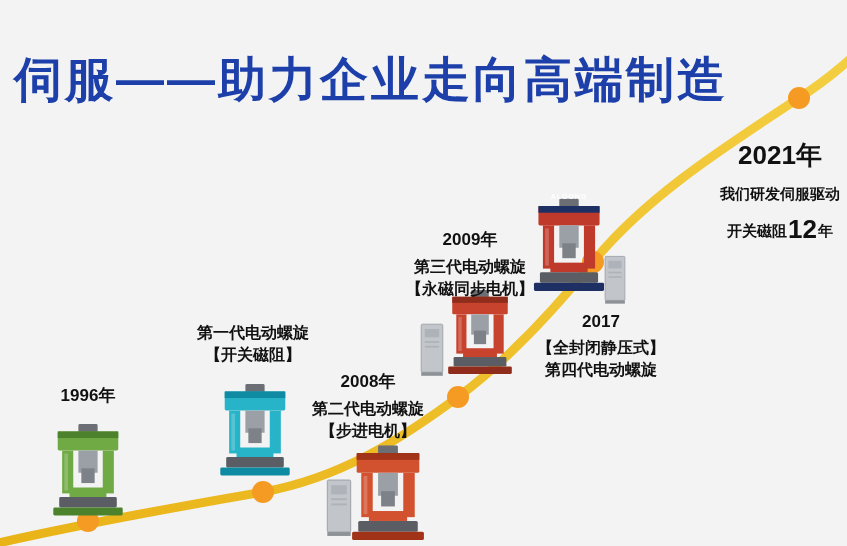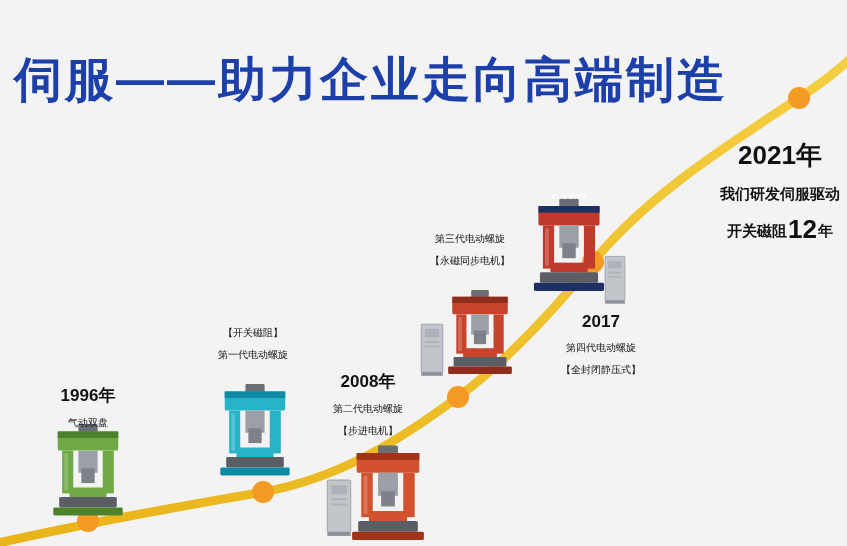--- a/index.html
+++ b/index.html
@@ -26,21 +26,21 @@
     color: var(--title-blue, #1c3faa);
     white-space: nowrap;
   }
   .milestone {
     position: absolute;
     z-index: 4;
     text-align: center;
     color: var(--text, #111111);
   }
   .m-year { font-size: 17px; font-weight: 700; margin-bottom: 5px; }
-  .m-line { font-size: 10px; font-weight: 400; line-height: 22px; white-space: nowrap; }
+  .m-line { font-size: 16px; font-weight: 700; line-height: 22px; white-space: nowrap; }
   .machine-wrap { position: absolute; z-index: 3; }
   .machine { width: 100%; height: 100%; display: block; }
   .brand-label {
     position: absolute; top: 9px; left: 0; right: 0;
     text-align: center; font-size: 7px; font-weight: 700;
     color: #ffffff; letter-spacing: 1px; z-index: 4;
   }
   .cabinet-wrap { position: absolute; z-index: 2; }
   .cabinet-wrap svg { width: 100%; height: 100%; display: block; }
   .final {
@@ -102,31 +102,30 @@
     <circle cx="263" cy="492" r="11" style="fill:var(--dot-orange,#f59a23)"></circle>
     <circle cx="458" cy="397" r="11" style="fill:var(--dot-orange,#f59a23)"></circle>
     <circle cx="593" cy="262" r="11" style="fill:var(--dot-orange,#f59a23)"></circle>
     <circle cx="799" cy="98" r="11" style="fill:var(--dot-orange,#f59a23)"></circle>
   </svg>
 
   <h1 class="page-title">伺服——助力企业走向高端制造</h1>
 
   <div class="milestone" style="left:30px; top:384px; width:116px;">
     <div class="m-year">1996年</div>
-    <div class="m-line">气动双盘</div>
   </div>
   <div class="machine-wrap" style="left: 46px; top: 424px; width: 84px; height: 96px; --body: #6faa45; --accent: #4d822c;">
     <svg class="machine" viewBox="0 0 110 130">
         <use href="#press-machine"></use>
       </svg>
   </div>
 
   <div class="milestone" style="left:193px; top:322px; width:120px;">
+    <div class="m-line">第一代电动螺旋</div>
     <div class="m-line">【开关磁阻】</div>
-    <div class="m-line">第一代电动螺旋</div>
   </div>
   <div class="machine-wrap" style="left: 212px; top: 384px; width: 86px; height: 96px; --body: #28b4c8; --accent: #0e8aa2;">
     <svg class="machine" viewBox="0 0 110 130">
         <use href="#press-machine"></use>
       </svg>
   </div>
 
   <div class="milestone" style="left:306px; top:370px; width:124px;">
     <div class="m-year">2008年</div>
     <div class="m-line">第二代电动螺旋</div>
@@ -137,38 +136,39 @@
         <use href="#control-cabinet"></use>
       </svg>
   </div>
   <div class="machine-wrap" style="left: 346px; top: 444px; width: 84px; height: 102px; --body: #d2512e; --accent: #a03318;">
     <svg class="machine" viewBox="0 0 110 130">
         <use href="#press-machine"></use>
       </svg>
   </div>
 
   <div class="milestone" style="left:403px; top:228px; width:134px;">
+    <div class="m-year">2009年</div>
     <div class="m-line">第三代电动螺旋</div>
     <div class="m-line">【永磁同步电机】</div>
   </div>
   <div class="cabinet-wrap" style="left:420px; top:322px; width:24px; height:56px;">
     <svg viewBox="0 0 40 90">
         <use href="#control-cabinet"></use>
       </svg>
   </div>
   <div class="machine-wrap" style="left: 440px; top: 290px; width: 80px; height: 88px; --body: #c8432e; --accent: #8f2c1c;">
     <svg class="machine" viewBox="0 0 110 130">
         <use href="#press-machine"></use>
       </svg>
   </div>
 
   <div class="milestone" style="left:534px; top:312px; width:134px;">
     <div class="m-year">2017</div>
+    <div class="m-line">【全封闭静压式】</div>
     <div class="m-line">第四代电动螺旋</div>
-    <div class="m-line">【全封闭静压式】</div>
   </div>
   <div class="cabinet-wrap" style="left:604px; top:250px; width:22px; height:60px;">
     <svg viewBox="0 0 40 90">
         <use href="#control-cabinet"></use>
       </svg>
   </div>
   <div class="machine-wrap" style="left: 528px; top: 184px; width: 82px; height: 126px; --body: #c03a2b; --accent: #1d2f63;">
     <svg class="machine" viewBox="0 0 110 130">
         <use href="#press-machine"></use>
       </svg>

